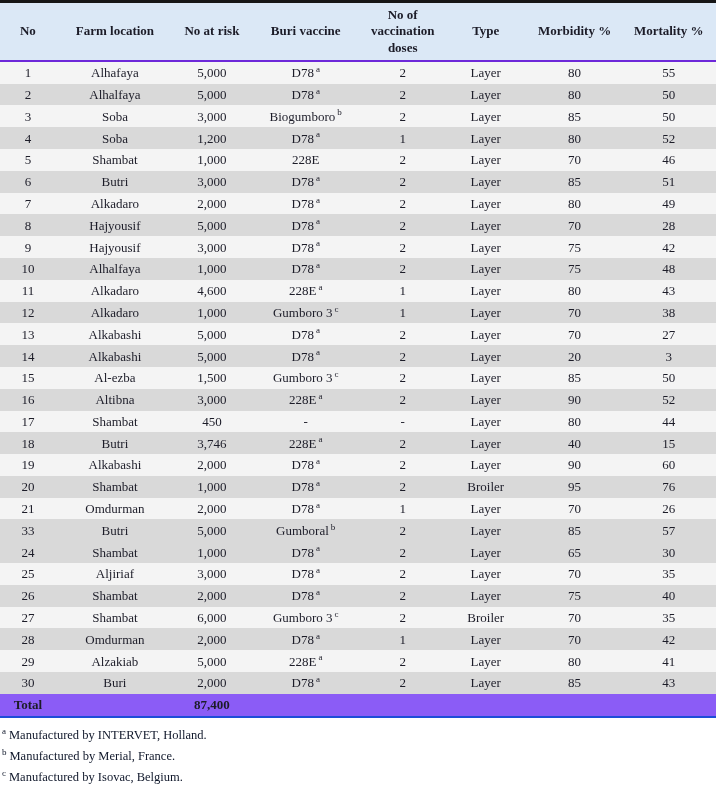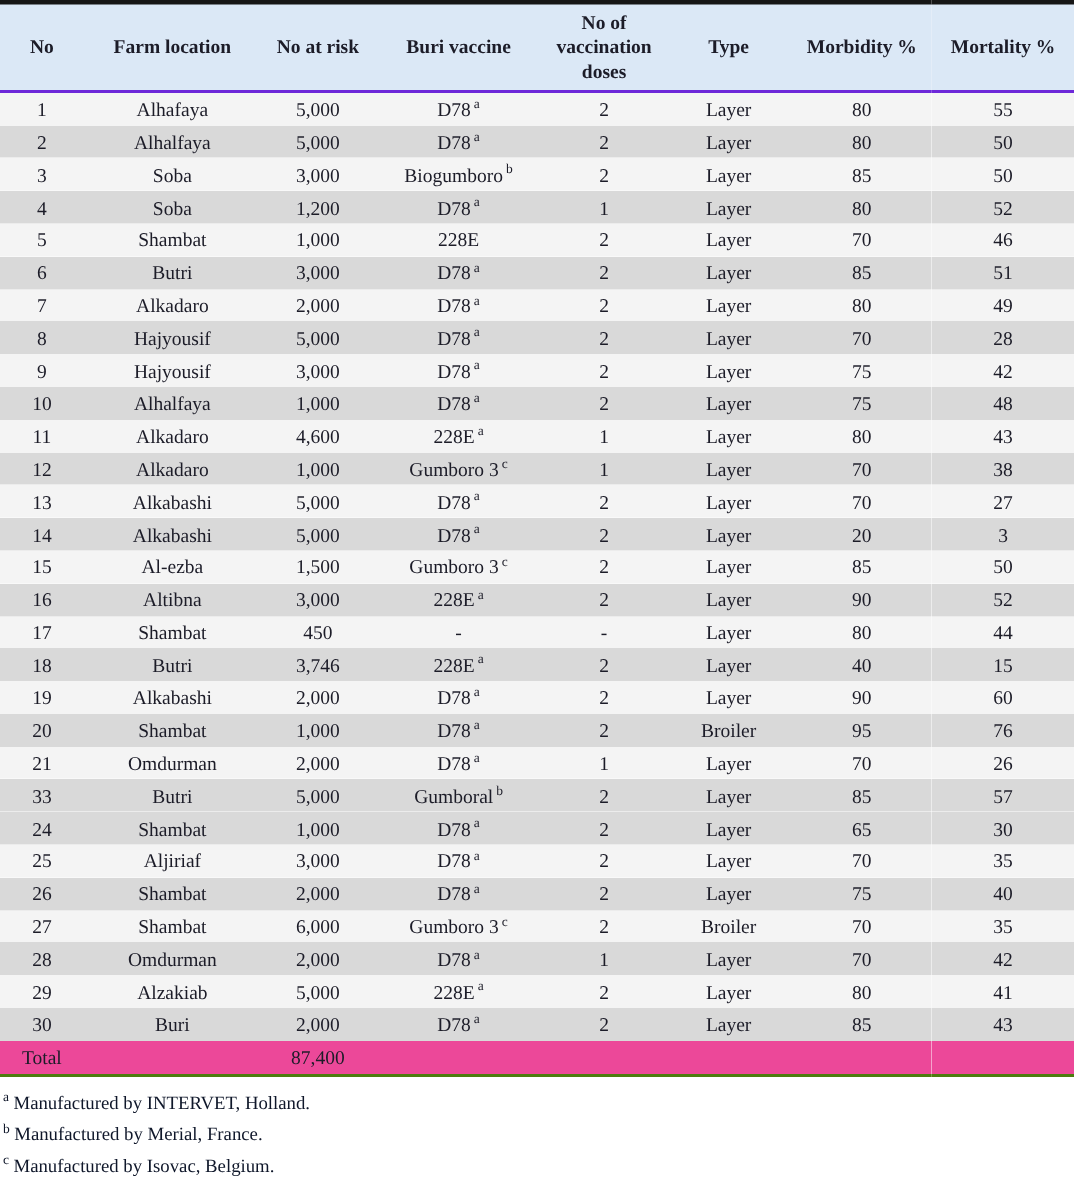--- a/index.html
+++ b/index.html
@@ -44,22 +44,23 @@
     vertical-align: middle;
     height: 21.8px;
     padding: 0 2px;
     line-height: 1;
     white-space: nowrap;
     overflow: hidden;
   }
   tr.row-odd  td { background: #f4f4f4; }
   tr.row-even td { background: #d9d9d9; }
   tr.row-total td {
-    background: #ec4899;
-    border-bottom: 2px solid #4d7c0f;
+    background: #8b5cf6;
+    border-bottom: 2px solid #1d4ed8;
+    font-weight: bold;
   }
   td sup, .footnote sup {
     font-size: 9px;
     line-height: 0;
     vertical-align: super;
     margin-left: 2px;
   }
   .footnotes {
     padding: 7px 2px 0 2px;
   }

